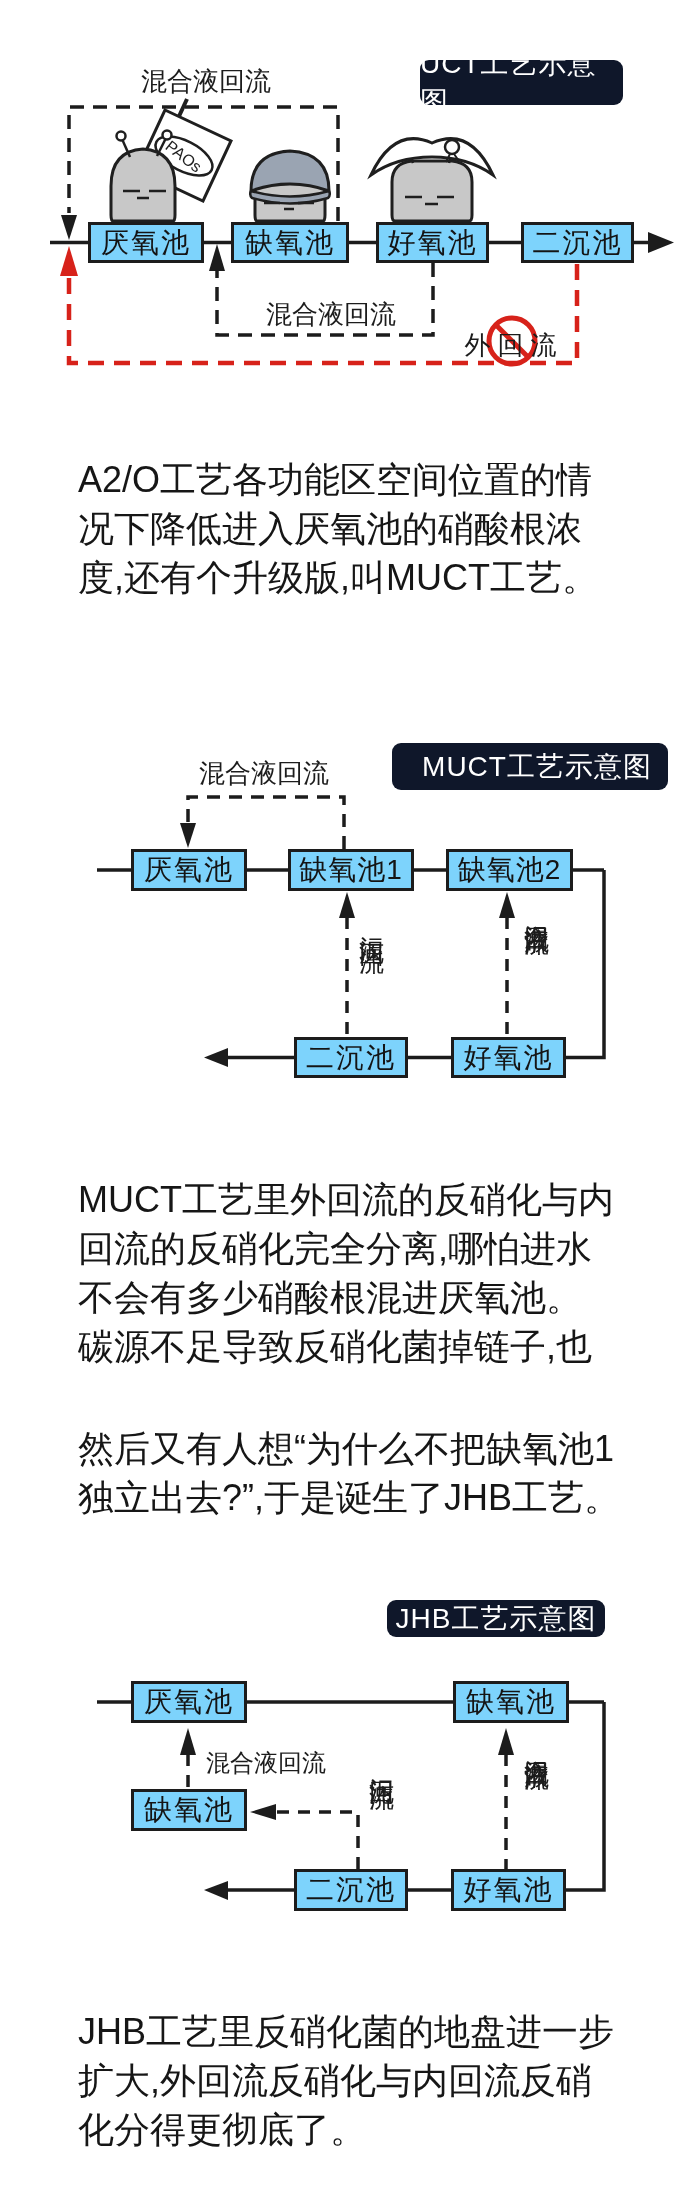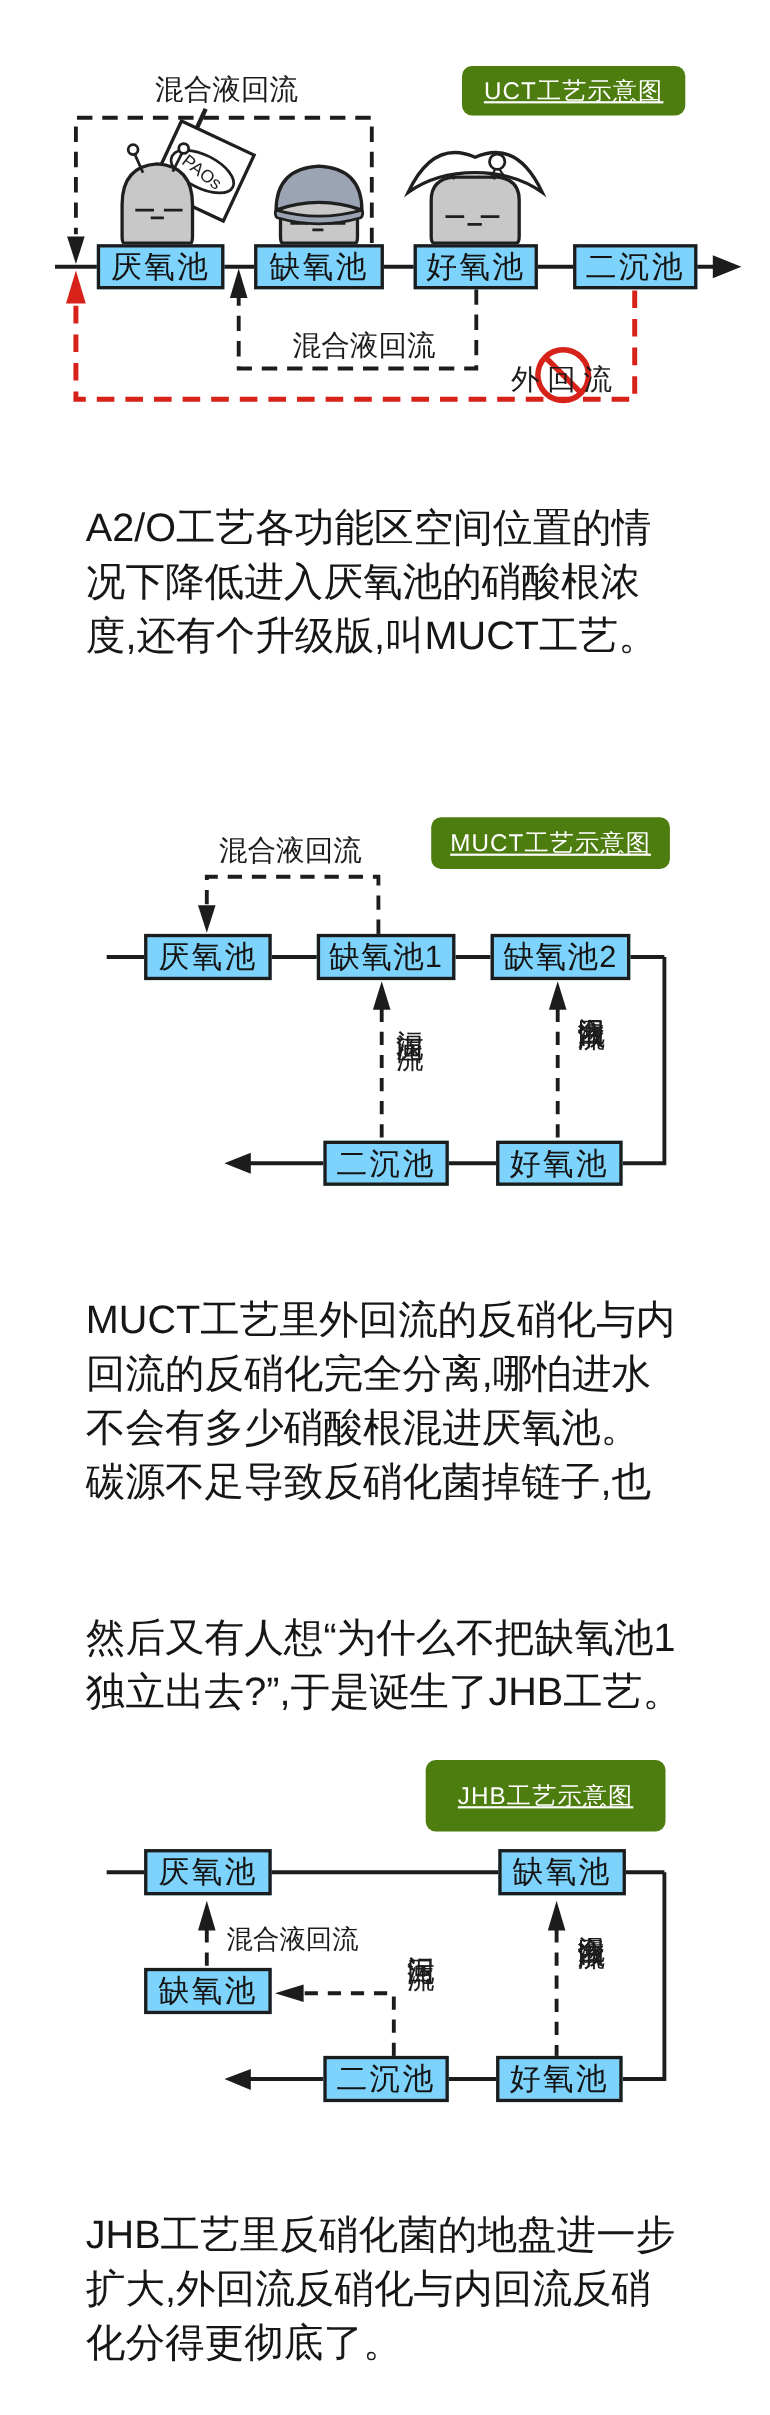--- a/index.html
+++ b/index.html
@@ -2,22 +2,22 @@
 <html><head>
 <meta charset="utf-8">
 <style>
   html,body{margin:0;padding:0;background:#fff;}
   .stage{position:relative;width:700px;height:2195px;background:#ffffff;overflow:hidden;
          font-family:"Liberation Sans","DejaVu Sans",sans-serif;color:#1c1c1c;}
   svg.art{position:absolute;left:0;top:0;pointer-events:none;}
   .pbox{position:absolute;background:#7dd3fc;border:3.5px solid #1c1c1c;display:flex;
         align-items:center;justify-content:center;font-size:28px;letter-spacing:2px;
         color:#141414;box-sizing:border-box;}
-  .badge{position:absolute;background:#4d7c0f;color:#ffffff;border-radius:9px;display:flex;
-         align-items:center;justify-content:center;font-size:22px;letter-spacing:1px;text-decoration:underline;}
+  .badge{position:absolute;background:#0f172a;color:#ffffff;border-radius:9px;display:flex;
+         align-items:center;justify-content:center;font-size:28px;letter-spacing:1px;}
   .flabel{position:absolute;font-size:26px;color:#1c1c1c;text-align:center;white-space:nowrap;}
   .vlabel{position:absolute;writing-mode:vertical-rl;text-orientation:upright;
           font-size:25px;color:#1c1c1c;}
   .para{position:absolute;left:78px;font-size:36px;line-height:49px;color:#161616;
         white-space:nowrap;}
 </style>
 </head>
 <body>
 
 <div class="stage">
@@ -127,43 +127,43 @@
   <div class="flabel" style="left:256px;top:297px;width:150px;">混合液回流</div>
   <div class="flabel" style="left:462px;top:328px;width:104px;letter-spacing:7px;">外回流</div>
 
   <div class="para" style="top:455px;">
     <div>A2/O工艺各功能区空间位置的情</div>
     <div>况下降低进入厌氧池的硝酸根浓</div>
     <div>度,还有个升级版,叫MUCT工艺。</div>
   </div>
 
   <div class="flabel" style="left:189px;top:756px;width:150px;">混合液回流</div>
-  <div class="badge" style="left:392px;top:743px;width:217px;height:47px;">MUCT工艺示意图</div>
+  <div class="badge" style="left:392px;top:743px;width:262px;height:47px;padding-left:14px;">MUCT工艺示意图</div>
 
   <div class="pbox" style="left:131px;top:849px;width:116px;height:42px;">厌氧池</div>
   <div class="pbox" style="left:288px;top:849px;width:126px;height:42px;letter-spacing:1px;">缺氧池1</div>
   <div class="pbox" style="left:446px;top:849px;width:127px;height:42px;letter-spacing:1px;">缺氧池2</div>
   <div class="pbox" style="left:294px;top:1037px;width:114px;height:41px;">二沉池</div>
   <div class="pbox" style="left:451px;top:1037px;width:115px;height:41px;">好氧池</div>
 
   <div class="vlabel" style="left:356px;top:916px;letter-spacing:4px;">污泥回流</div>
   <div class="vlabel" style="left:521px;top:905px;letter-spacing:1px;">混合液回流</div>
 
   <div class="para" style="top:1175px;">
     <div>MUCT工艺里外回流的反硝化与内</div>
     <div>回流的反硝化完全分离,哪怕进水</div>
     <div>不会有多少硝酸根混进厌氧池。</div>
     <div>碳源不足导致反硝化菌掉链子,也</div>
   </div>
-  <div class="para" style="top:1464px;">
+  <div class="para" style="top:1424px;">
     <div>然后又有人想“为什么不把缺氧池1</div>
     <div>独立出去?”,于是诞生了JHB工艺。</div>
   </div>
 
-  <div class="badge" style="left:387px;top:1600px;width:218px;height:65px;">JHB工艺示意图</div>
+  <div class="badge" style="left:387px;top:1600px;width:218px;height:37px;">JHB工艺示意图</div>
 
   <div class="pbox" style="left:131px;top:1681px;width:116px;height:42px;">厌氧池</div>
   <div class="pbox" style="left:453px;top:1681px;width:116px;height:42px;">缺氧池</div>
   <div class="pbox" style="left:131px;top:1789px;width:116px;height:42px;">缺氧池</div>
   <div class="pbox" style="left:294px;top:1869px;width:114px;height:42px;">二沉池</div>
   <div class="pbox" style="left:451px;top:1869px;width:115px;height:42px;">好氧池</div>
 
   <div class="flabel" style="left:204px;top:1747px;width:124px;font-size:24px;">混合液回流</div>
   <div class="vlabel" style="left:366px;top:1758px;letter-spacing:2px;">污泥回流</div>
   <div class="vlabel" style="left:521px;top:1740px;letter-spacing:1px;">混合液回流</div>

